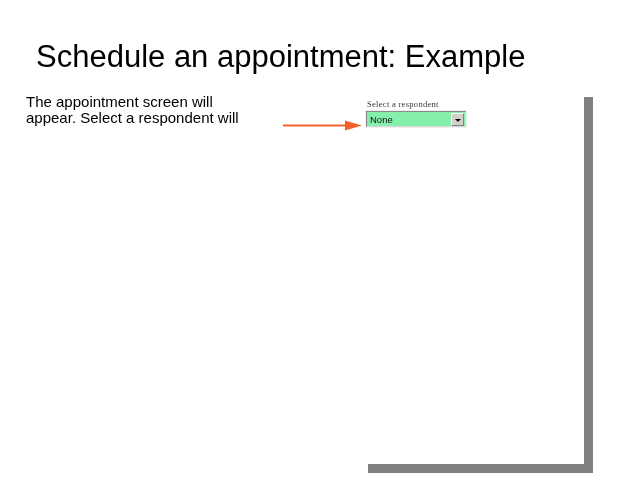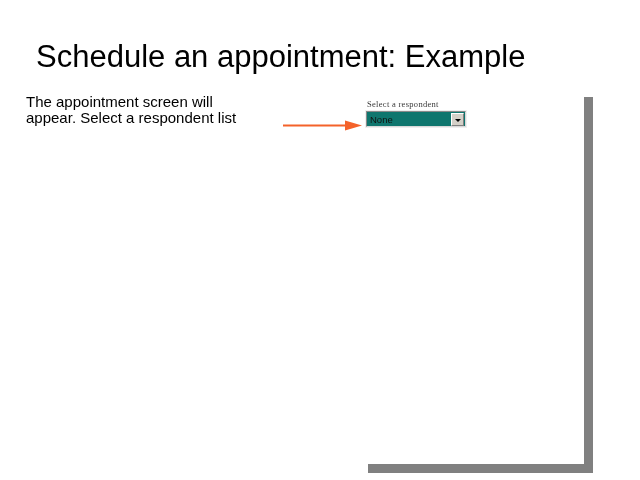--- a/index.html
+++ b/index.html
@@ -67,21 +67,21 @@
     white-space: nowrap;
     line-height: 10px;
     margin-bottom: 2px;
     padding-left: 1px;
   }
   #respondent-select {
     position: relative;
     width: 100px;
     height: 16px;
     box-sizing: border-box;
-    background: #0f766e;
+    background: #86efac;
     border-top: 1px solid #8a8a8a;
     border-left: 1px solid #8a8a8a;
     border-right: 1px solid #d8d8d8;
     border-bottom: 1px solid #d8d8d8;
     outline: 1px solid #efefef;
   }
   #respondent-select-value {
     position: absolute;
     left: 3px;
     top: 1px;
@@ -146,21 +146,21 @@
 </style>
 </head>
 <body>
 
 <div id="slide">
 
   <div id="slide-title">Schedule an appointment: Example</div>
 
   <div id="body-text">
     <span class="line">The appointment screen will</span>
-    <span class="line">appear. Select a respondent list</span>
+    <span class="line">appear. Select a respondent will</span>
   </div>
 
   <svg id="callout-arrow" viewBox="0 0 84 16" width="84" height="16">
     <line x1="2" y1="7.5" x2="68" y2="7.5" stroke="#F4622A" stroke-width="2.2"></line>
     <polygon points="64,2.5 81,7.5 64,12.5" fill="#F4622A"></polygon>
   </svg>
 
   <div id="form-capture">
     <div id="respondent-label">Select a respondent</div>
     <div id="respondent-select">

